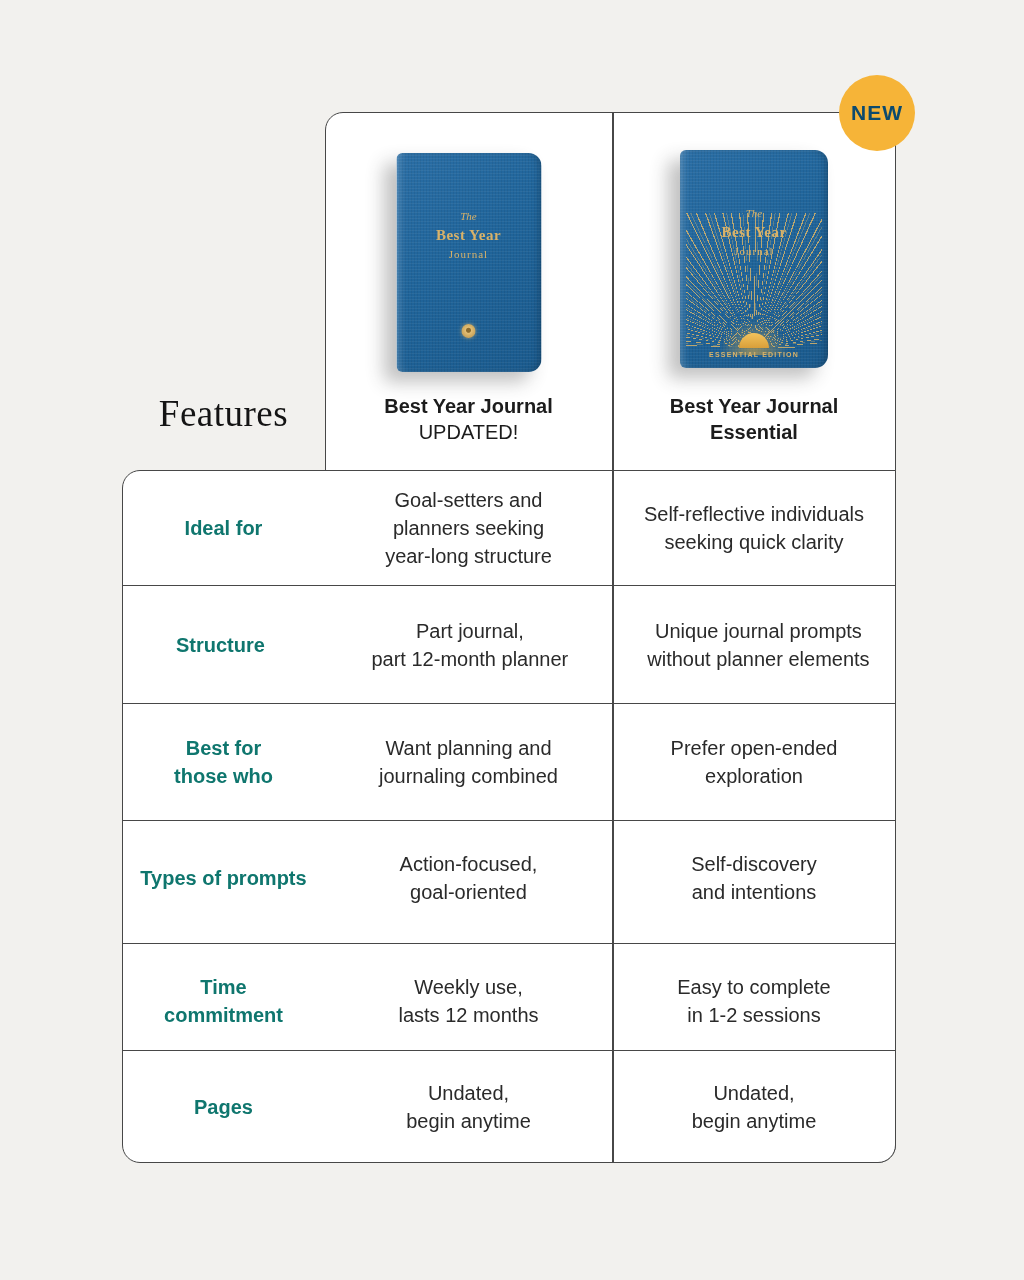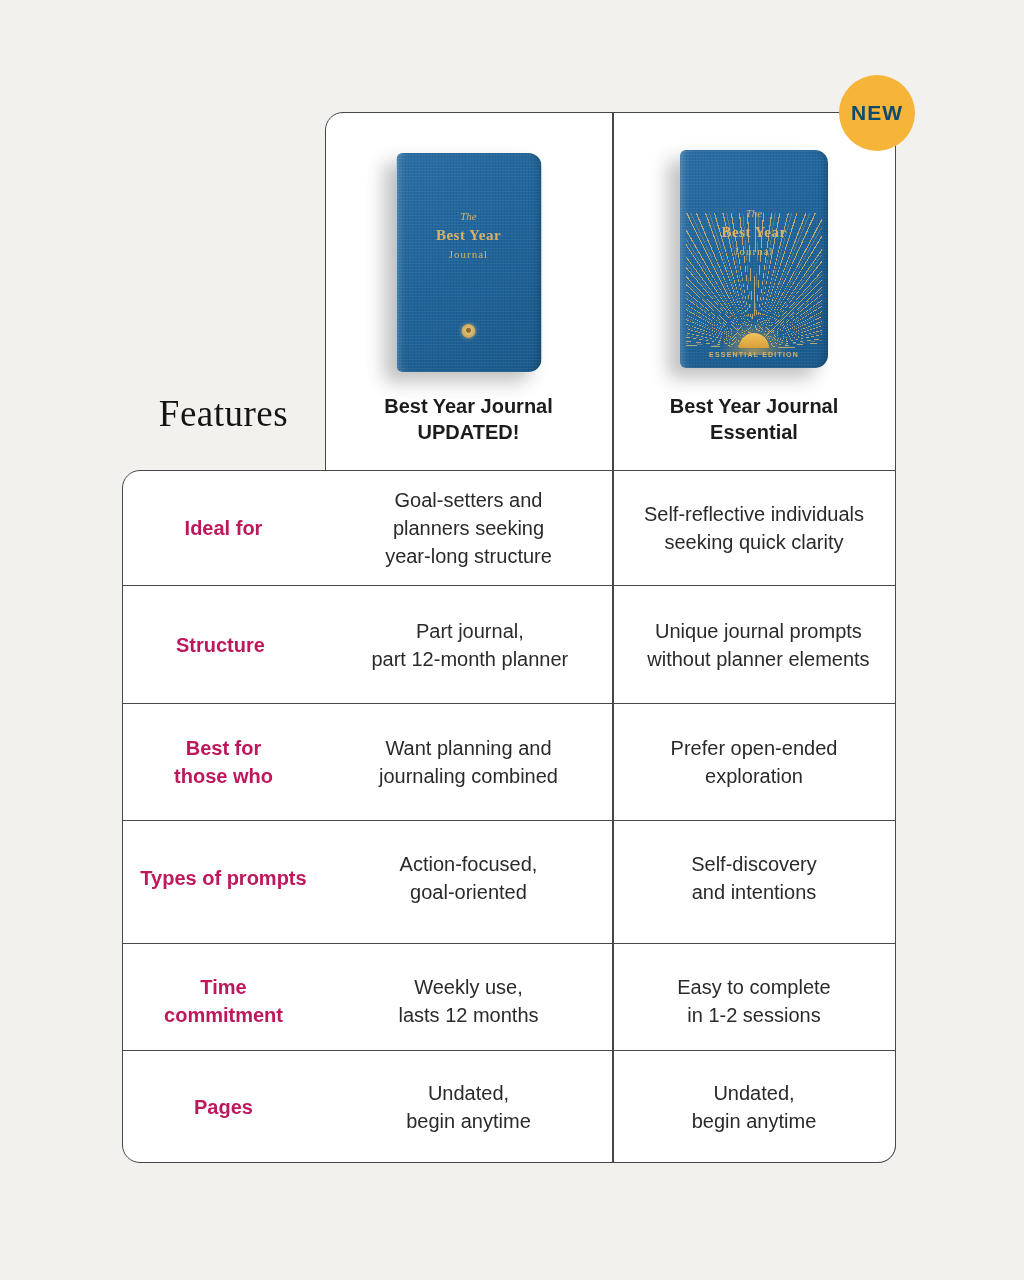--- a/index.html
+++ b/index.html
@@ -51,21 +51,21 @@
 
   
   .product-header { position:absolute; top:112px; height:358px; z-index:5; }
   .product-header.c1 { left:325px; width:287px; }
   .product-header.c2 { left:612px; width:284px; }
   .product-name {
     position:absolute; top:281px; left:0; right:0;
     text-align:center; font-size:20px; line-height:26px;
     font-weight:600; color:#1c1c1c;
   }
-  .product-name .second { font-weight:700; }
+  .product-name .second { font-weight:400; }
 
   
   .journal {
     position:absolute; top:41px; left:50%; transform:translateX(-50%);
     width:145px; height:219px;
     border-radius:6px 13px 13px 6px;
     background:
       repeating-linear-gradient(0deg, rgba(255,255,255,0.05) 0 1px, transparent 1px 3px),
       repeating-linear-gradient(90deg, rgba(0,0,0,0.06) 0 1px, transparent 1px 3px),
       linear-gradient(145deg, #2a6ea5 0%, #20659B 45%, #1a5a8d 100%);
@@ -123,21 +123,21 @@
   .frow.r3 { top:703px; height:117px; border-top:1.5px solid #474747; }
   .frow.r4 { top:820px; height:115px; border-top:1.5px solid #474747; }
   .frow.r5 { top:935px; height:115px; border-top:1.5px solid #474747;margin-top:8px; }
   .frow.r6 { top:1050px; height:113px; border-top:1.5px solid #474747; }
   .fcell {
     display:flex; align-items:center; justify-content:center;
     text-align:center; white-space:pre-line;
     font-size:20px; line-height:28px; color:#2a2a2a;
     padding:6px 10px;
   }
-  .fcell.label { width:203px; font-weight:bold; color:#be185d; font-size:20px; }
+  .fcell.label { width:203px; font-weight:bold; color:#0f766e; font-size:20px; }
   .fcell.v1 { width:287px; }
   .fcell.v2 { width:284px; }
 </style>
 </head>
 <body>
 
 <div class="page">
 
   <div class="products-panel"></div>
   <div class="features-panel"></div>

